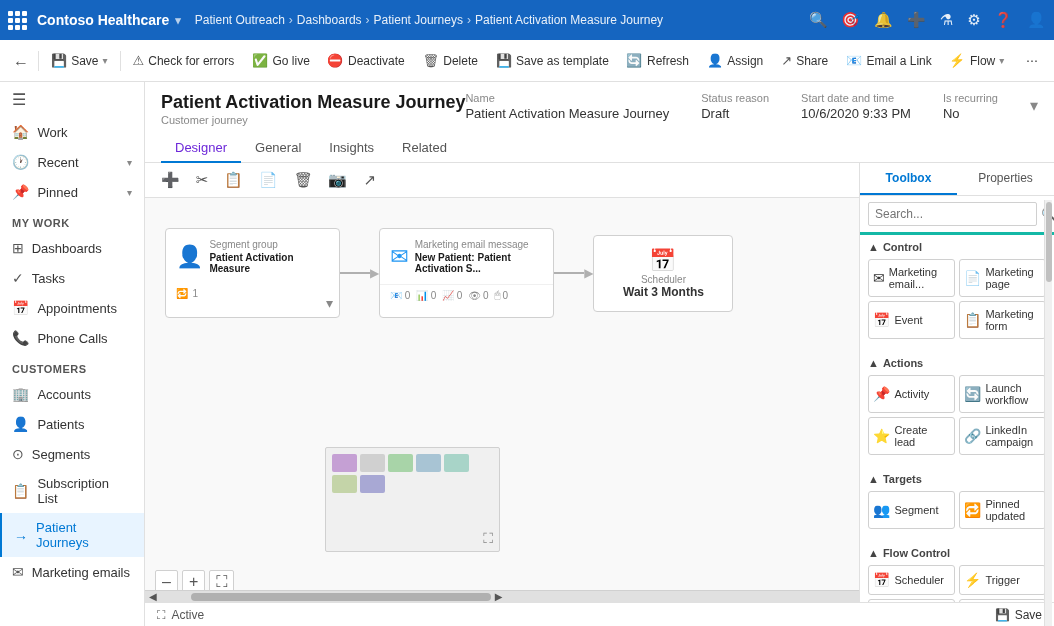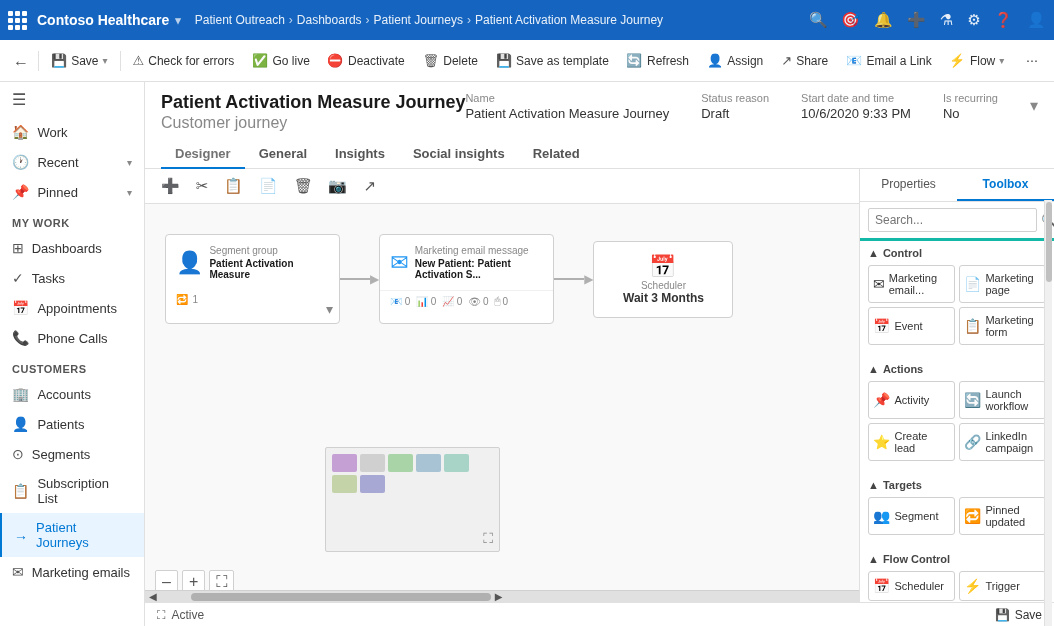--- a/index.html
+++ b/index.html
@@ -91,39 +91,38 @@
 
     
     .record-header {
       background: white;
       padding: 10px 16px 0;
       border-bottom: 1px solid #e0e0e0;
     }
     .record-title-row { display: flex; align-items: flex-start; justify-content: space-between; }
     .record-title-left {}
     .record-title { font-size: 18px; font-weight: 600; color: #1a1a1a; }
-    .record-subtitle { font-size: 16px; color: #888; margin-top: 1px; }
+    .record-subtitle { font-size: 11px; color: #888; margin-top: 1px; }
     .record-meta { display: flex; gap: 32px; align-items: flex-start; }
     .record-meta-item {}
     .record-meta-label { font-size: 11px; color: #888; }
     .record-meta-value { font-size: 13px; color: #333; font-weight: 500; margin-top: 2px; }
     .record-header-collapse { font-size: 16px; color: #888; cursor: pointer; margin-top: 4px; }
 
     
     .record-tabs { display: flex; gap: 0; margin-top: 8px; }
     .tab {
       padding: 6px 14px;
       font-size: 13px;
       color: #555;
       cursor: pointer;
       border-bottom: 2px solid transparent;
       margin-bottom: -1px;
-      font-weight: bold;
-    }
-    .tab.active { color: #737373; border-bottom-color: #0078d4; font-weight: 700; }
+    }
+    .tab.active { color: #6d28d9; border-bottom-color: #0078d4; font-weight: 400; }
 
     
     .designer-area { flex: 1; display: flex; overflow: hidden; background: #fafafa; }
     .canvas-area { flex: 1; position: relative; overflow: hidden; display: flex; flex-direction: column; }
     .canvas-toolbar {
       background: white;
       border-bottom: 1px solid #e0e0e0;
       padding: 6px 12px;
       display: flex;
       align-items: center;
@@ -470,21 +469,20 @@
             <div class="record-meta-label">Is recurring</div>
             <div class="record-meta-value">No</div>
           </div>
           <span class="record-header-collapse">▾</span>
         </div>
       </div>
       <div class="record-tabs">
         <div class="tab active">Designer</div>
         <div class="tab">General</div>
         <div class="tab">Insights</div>
-        <div class="tab">Social insights</div>
         <div class="tab">Related</div>
       </div>
     </div>
 
     <div class="designer-area">
 
       <div class="canvas-area">
         <div class="canvas-toolbar">
           <span class="canvas-tool">➕</span>
           <span class="canvas-tool">✂</span>
@@ -580,22 +578,22 @@
           <div class="h-scrollbar">
             <span class="scroll-arrow">◀</span>
             <div class="h-scrollbar-thumb"></div>
             <span class="scroll-arrow">▶</span>
           </div>
         </div>
       </div>
 
       <div class="toolbox-panel">
         <div class="toolbox-tabs">
+          <div class="toolbox-tab active">Toolbox</div>
           <div class="toolbox-tab">Properties</div>
-          <div class="toolbox-tab active">Toolbox</div>
         </div>
         <div class="toolbox-search">
           <input type="text" placeholder="Search..." style="">
           <span class="toolbox-search-icon">🔍</span>
         </div>
 
         <div class="toolbox-section">
           <div class="toolbox-section-header">
             <span>▲</span>
             <span>Control</span>

